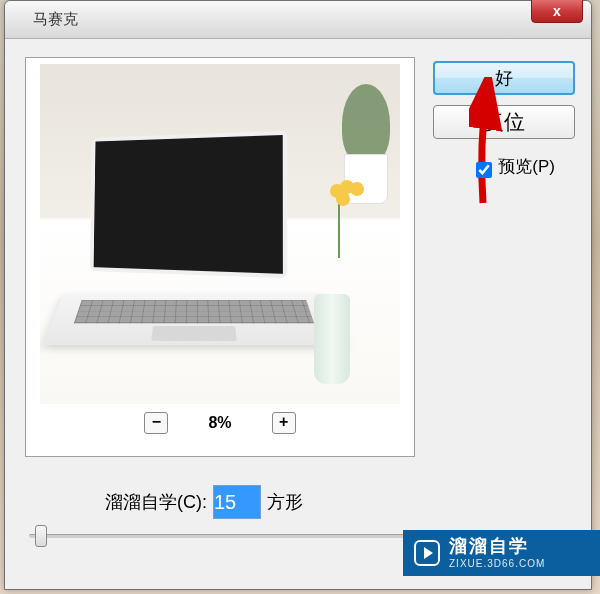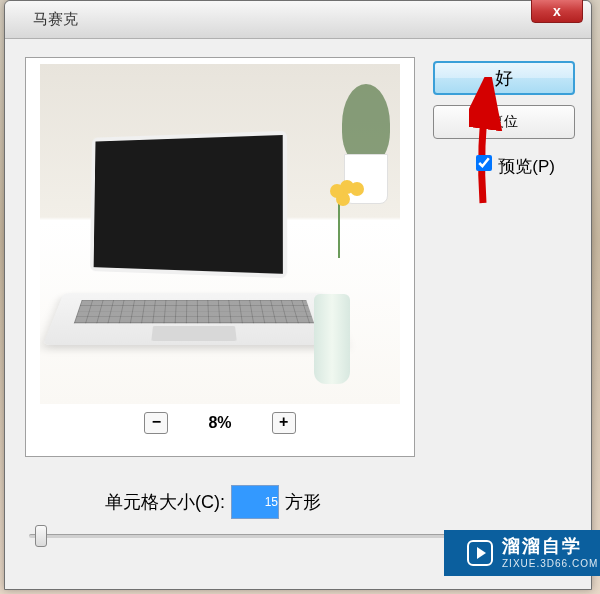--- a/index.html
+++ b/index.html
@@ -213,54 +213,54 @@
       cursor:pointer;
       color:#000;
     }
     .reset-button {
       position:absolute;
       right:16px; top:66px;
       width:142px; height:34px;
       border:1px solid #888;
       border-radius:4px;
       background:linear-gradient(to bottom, #fdfdfd, #ebebeb);
-      font-size:14px;
+      font-size:21px;
       cursor:pointer;
       color:#000;
     }
     .arrow {
       position:absolute;
       right:82px; top:38px;
       width:40px; height:130px;
       pointer-events:none;
     }
     .preview-check {
       position:absolute;
       right:36px; top:116px;
       display:flex;
-      align-items:flex-start;
+      align-items:flex-end;
       gap:6px;
       font-size:17px;
     }
     .preview-check input {
       width:16px; height:16px;
     }
     .cellsize-row {
       position:absolute;
       left:100px; top:446px;
       display:flex;
       align-items:center;
       gap:6px;
       font-size:18px;
     }
     .cellsize-input {
       width:48px; height:34px;
       border:1px solid #7a9ecc;
-      text-align:right;
-      font-size:12px;
+      text-align:left;
+      font-size:20px;
       background:#fff;
       color:#000;
     }
     .cellsize-input.selected {
       background:#3399ff;
       color:#fff;
     }
     .slider-track {
       position:absolute;
       left:24px;
@@ -277,27 +277,27 @@
       top:486px;
       width:12px; height:22px;
       background:linear-gradient(to bottom, #fafafa, #dadada);
       border:1px solid #888;
       border-radius:3px;
       cursor:pointer;
     }
     .watermark {
       position:absolute;
       right:0; bottom:18px;
-      width:156px; height:46px;
+      width:197px; height:46px;
       background:#0b5f9e;
       color:#fff;
       display:flex;
       align-items:center;
       gap:8px;
-      padding-left:22px;
+      padding-left:10px;
       font-size:15px;
     }
     .watermark svg { flex-shrink:0; }
     .watermark-text {
       display:flex;
       flex-direction:column;
       line-height:1.2;
     }
     .watermark-main { font-size:18px; font-weight:bold; letter-spacing:2px; }
     .watermark-sub { font-size:10px; letter-spacing:1px; opacity:0.85;text-align:right; }
@@ -349,21 +349,21 @@
       </defs>
       <path d="M 14 126 Q 10 70 18 10" stroke="#d40000" stroke-width="7" fill="none" marker-end="url(#ah)"></path>
     </svg>
 
     <label class="preview-check">
       <input type="checkbox" checked="" style="">
       <span>预览(P)</span>
     </label>
 
     <div class="cellsize-row">
-      <span>单元格大小(C):</span>
+      <span>溜溜自学(C):</span>
       <input class="cellsize-input selected" value="15" style="">
       <span>方形</span>
     </div>
 
     <div class="slider-track"></div>
     <div class="slider-thumb"></div>
 
   </div>
 </div>
 

